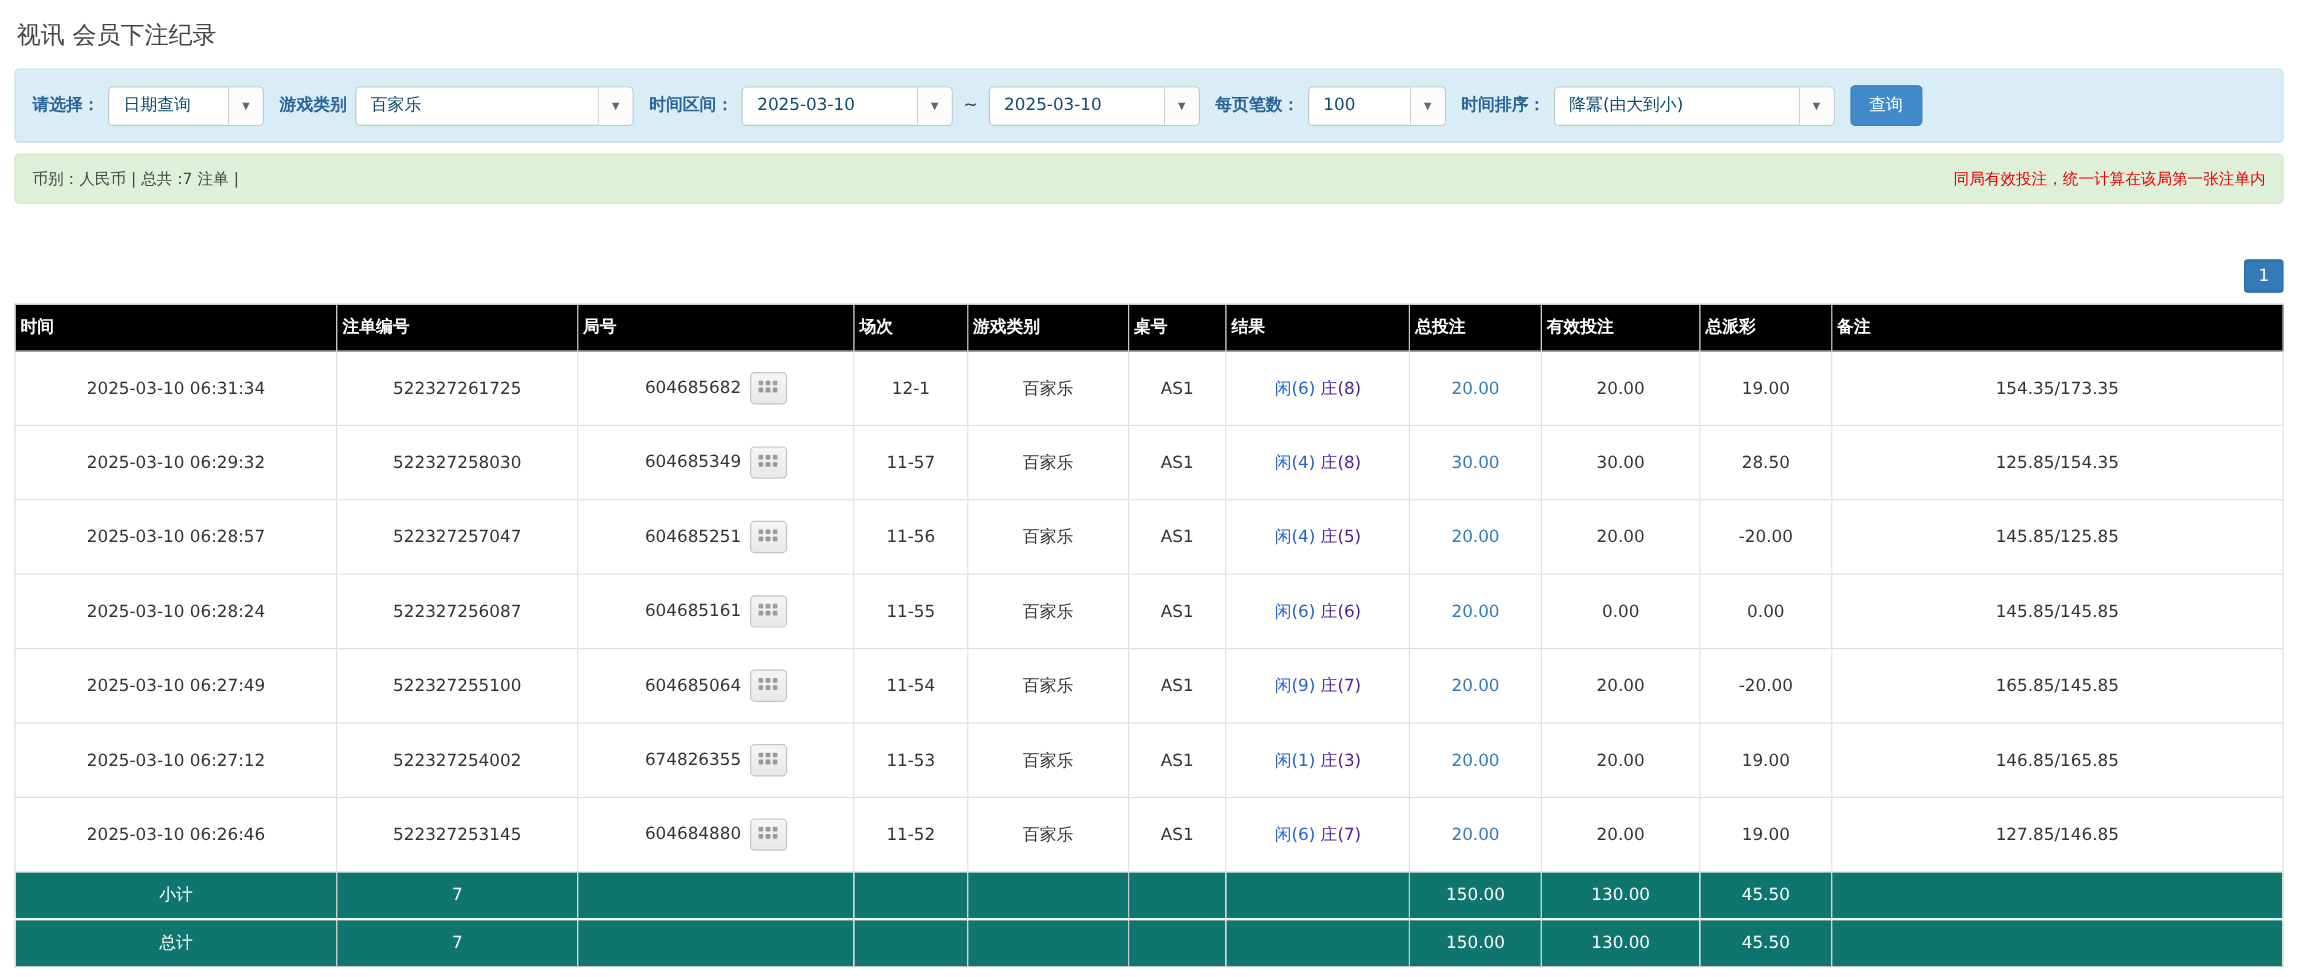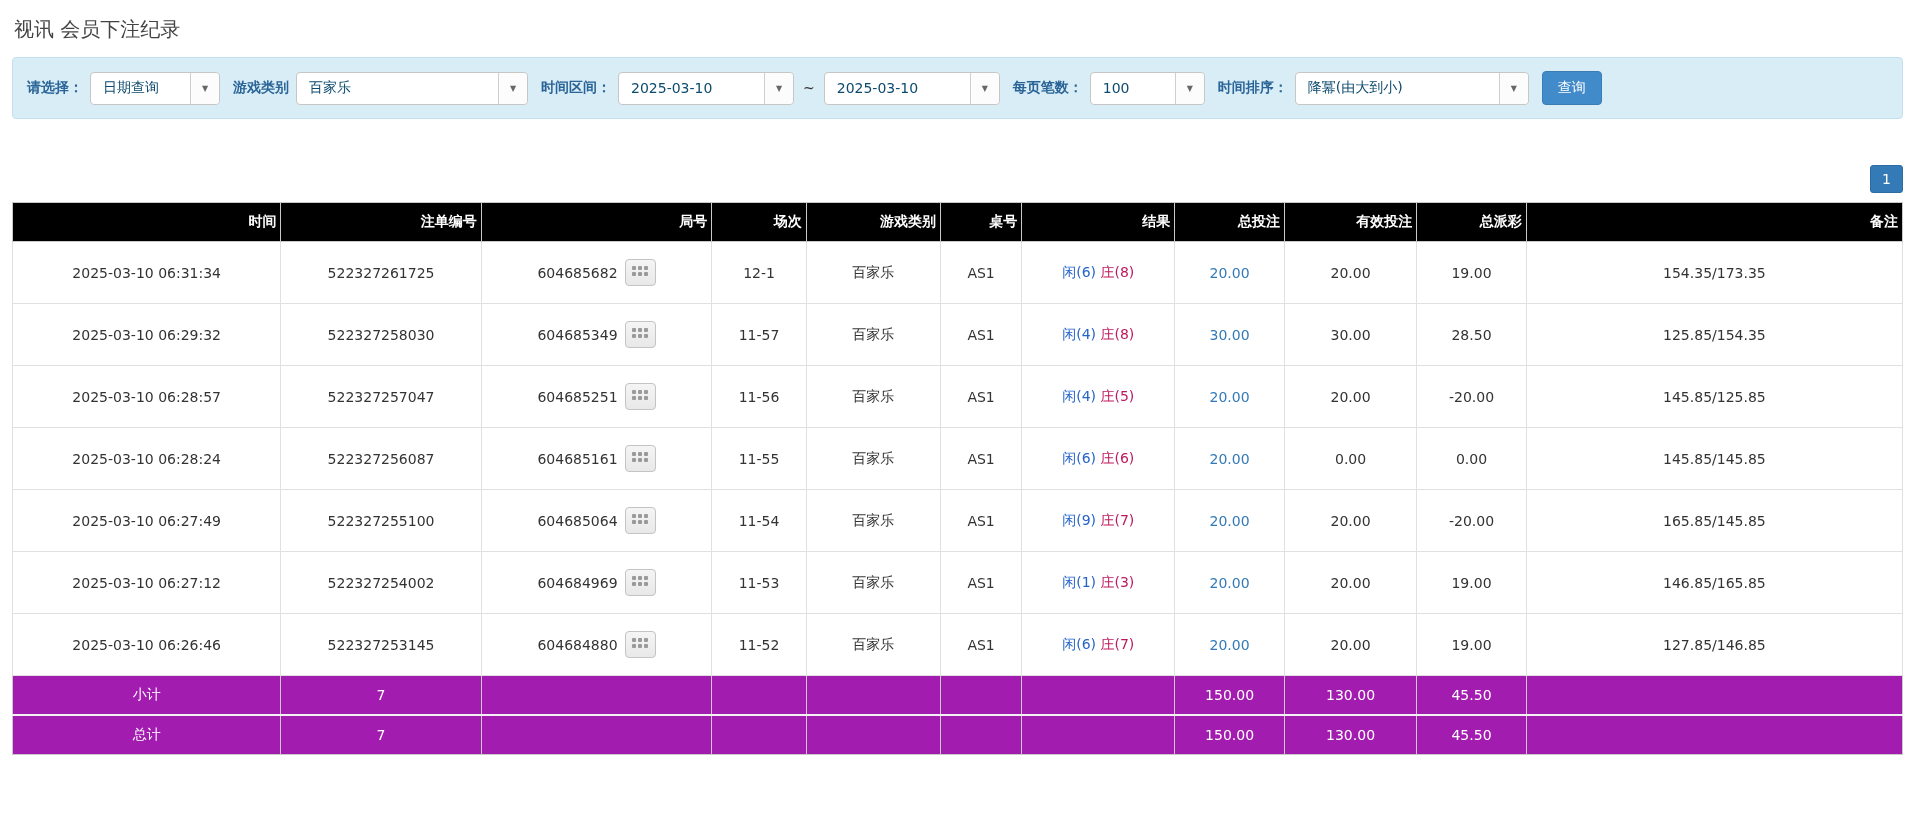--- a/index.html
+++ b/index.html
@@ -62,42 +62,42 @@
     cursor: pointer;
   }
 
   
   table.records {
     width: 100%; border-collapse: collapse; table-layout: fixed;
     font-size: 14px;
   }
   table.records th {
     background: #000; color: #fff; font-weight: 700;
-    padding: 10px 4px; border: 1px solid #c9c9c9; text-align: right;
+    padding: 10px 4px; border: 1px solid #c9c9c9; text-align: left;
     font-size: 14px;
   }
   table.records td {
     border: 1px solid #e0e0e0; text-align: center; color: #333;
     padding: 17px 4px; background: #fff;
     overflow: hidden; white-space: nowrap;
   }
   td.round-cell .round-no { vertical-align: middle; }
   .icon-btn {
     display: inline-flex; align-items: center; justify-content: center;
     width: 31px; height: 27px; margin-left: 7px; vertical-align: middle;
     background: linear-gradient(#f5f5f5, #e8e8e8);
     border: 1px solid #c4c4c4; border-radius: 4px; cursor: pointer;
   }
   .result-player { color: #2563c9; }
-  .result-banker { color: #be185d; }
+  .result-banker { color: #4c1d95; }
   .total-bet-link { color: #337ab7; cursor: pointer; }
   .neg { color: #dd0000; }
 
   tr.sumrow td {
-    background: #a21caf; color: #fff; padding: 10px 20px;
+    background: #0f766e; color: #fff; padding: 10px 20px;
     border: 1px solid #c9c9c9;
   }
   tr.sumrow.total td { border-top: 2px solid #f2f2f2; }
 </style>
 </head>
 <body>
 
 <div class="page">
 
   <div class="page-title">视讯 会员下注纪录</div>
@@ -134,20 +134,24 @@
 
     <span class="flabel">时间排序：</span>
     <div class="dropdown" style="width:234px">
       <span class="dd-value">降冪(由大到小)</span>
       <span class="dd-btn">▼</span>
     </div>
 
     <button class="search-btn">查询</button>
   </div>
 
+  <div class="summary-bar">
+    <span class="summary-left">币别：人民币 | 总共 :7 注单 |</span>
+    <span class="summary-right">同局有效投注，统一计算在该局第一张注单内</span>
+  </div>
 
   <div class="pager top">
     <span class="page-btn">1</span>
   </div>
 
   <table class="records">
     <colgroup>
       <col style="width:14.2%">
         <col style="width:10.6%">
         <col style="width:12.2%">
@@ -333,21 +337,21 @@
     </td>
     <td>20.00</td>
     <td class="neg">-20.00</td>
     <td>165.85/145.85</td>
   </tr>
 
   <tr>
     <td>2025-03-10 06:27:12</td>
     <td>522327254002</td>
     <td class="round-cell">
-      <span class="round-no">604684969</span><span class="icon-btn">
+      <span class="round-no">674826355</span><span class="icon-btn">
               <svg width="16" height="13" viewBox="0 0 16 13">
                 <g fill="#9a9a9a">
                   <rect x="0" y="0" width="4" height="4" rx="1"></rect>
                   <rect x="6" y="0" width="4" height="4" rx="1"></rect>
                   <rect x="12" y="0" width="4" height="4" rx="1"></rect>
                   <rect x="0" y="6" width="4" height="4" rx="1"></rect>
                   <rect x="6" y="6" width="4" height="4" rx="1"></rect>
                   <rect x="12" y="6" width="4" height="4" rx="1"></rect>
                 </g>
               </svg>

